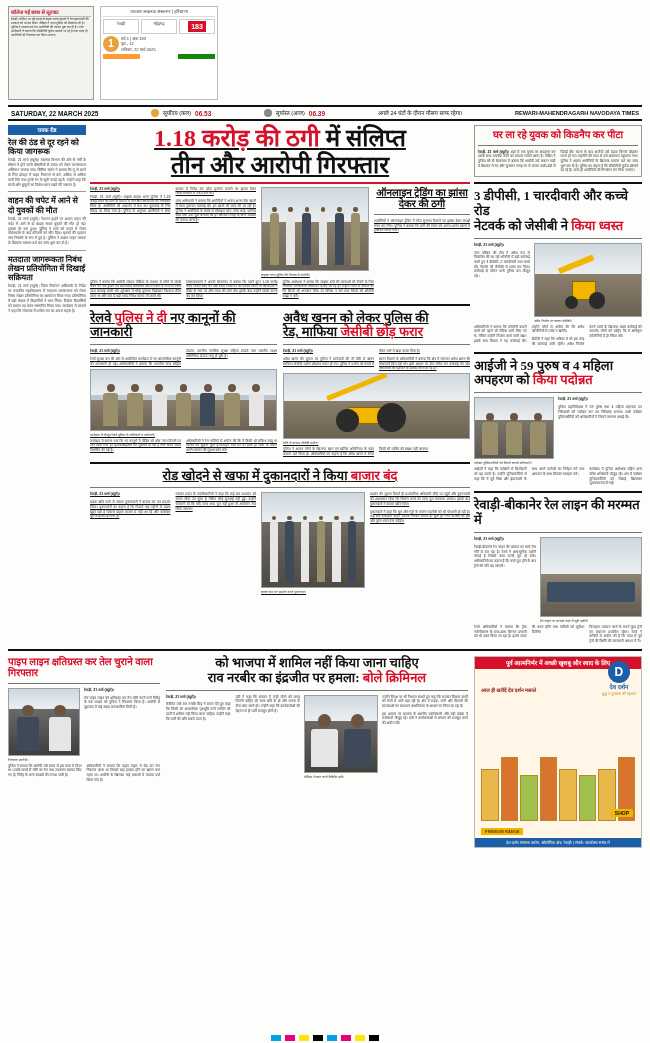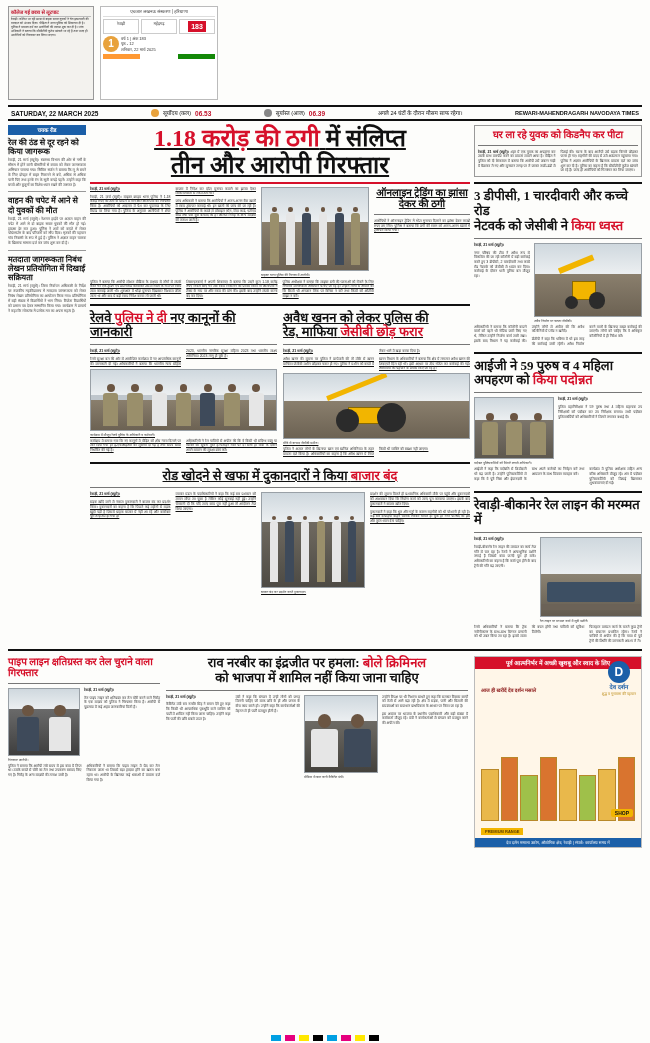--- a/index.html
+++ b/index.html
@@ -604,25 +604,25 @@
           </div>
         </div>
       </div>
       <div class="body-cols c2" style="margin-top:2px">
         <p style="margin:0 0 3px 0">पुलिस ने बताया कि आरोपी लंबे समय से इस काम में लिप्त था। उसके कब्जे से चोरी का तेल तथा उपकरण बरामद किए गए हैं। गिरोह के अन्य सदस्यों की तलाश जारी है।</p>
         <p style="margin:0">अधिकारियों ने बताया कि पाइप लाइन में छेद कर तेल निकाला जाता था जिससे बड़ा हादसा होने का खतरा बना रहता था। आरोपी के खिलाफ कई धाराओं में मामला दर्ज किया गया है।</p>
       </div>
     </div>
 
     <div style="flex:1">
+      <div class="hl-sec" style="text-align:center">को भाजपा में शामिल नहीं किया जाना चाहिए</div>
       <div class="hl-sec" style="text-align:center">
         <span>राव नरबीर का इंद्रजीत पर हमला:</span>
         <span class="red">बोले क्रिमिनल</span>
       </div>
-      <div class="hl-sec" style="text-align:center">को भाजपा में शामिल नहीं किया जाना चाहिए</div>
       <div class="rule"></div>
       <div style="display:flex; gap:4px">
         <div style="flex:1">
           <div class="body-cols c2">
             <p style="margin:0 0 3px 0"><span class="byline">रेवाड़ी, 21 मार्च (ब्यूरो)।</span></p>
             <p style="margin:0 0 3px 0">कैबिनेट मंत्री राव नरबीर सिंह ने बयान देते हुए कहा कि किसी भी आपराधिक पृष्ठभूमि वाले व्यक्ति को पार्टी में शामिल नहीं किया जाना चाहिए। उन्होंने कहा कि पार्टी की छवि सबसे ऊपर है।</p>
             <p style="margin:0">मंत्री ने कहा कि संगठन में उन्हीं लोगों को जगह मिलनी चाहिए जो साफ छवि के हों और जनता के बीच काम करते हों। उन्होंने कहा कि कार्यकर्ताओं की मेहनत से ही पार्टी मजबूत होती है।</p>
           </div>
         </div>
         <div style="width:74px">

